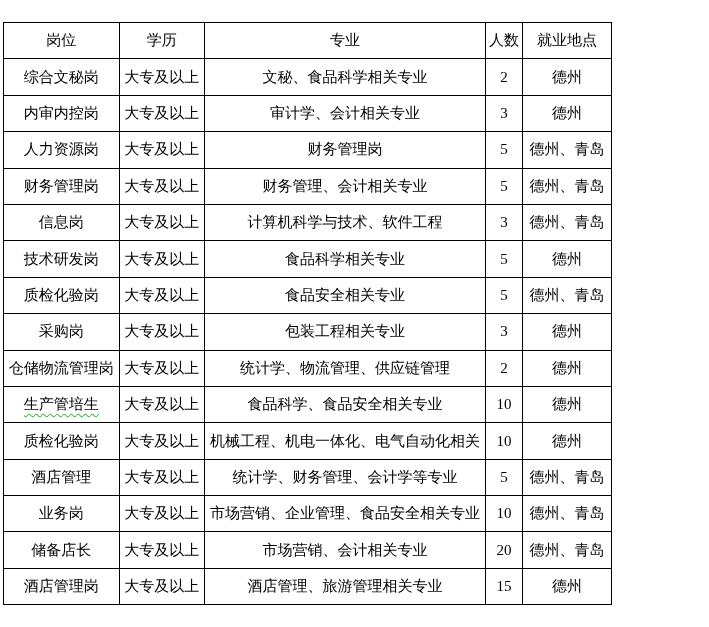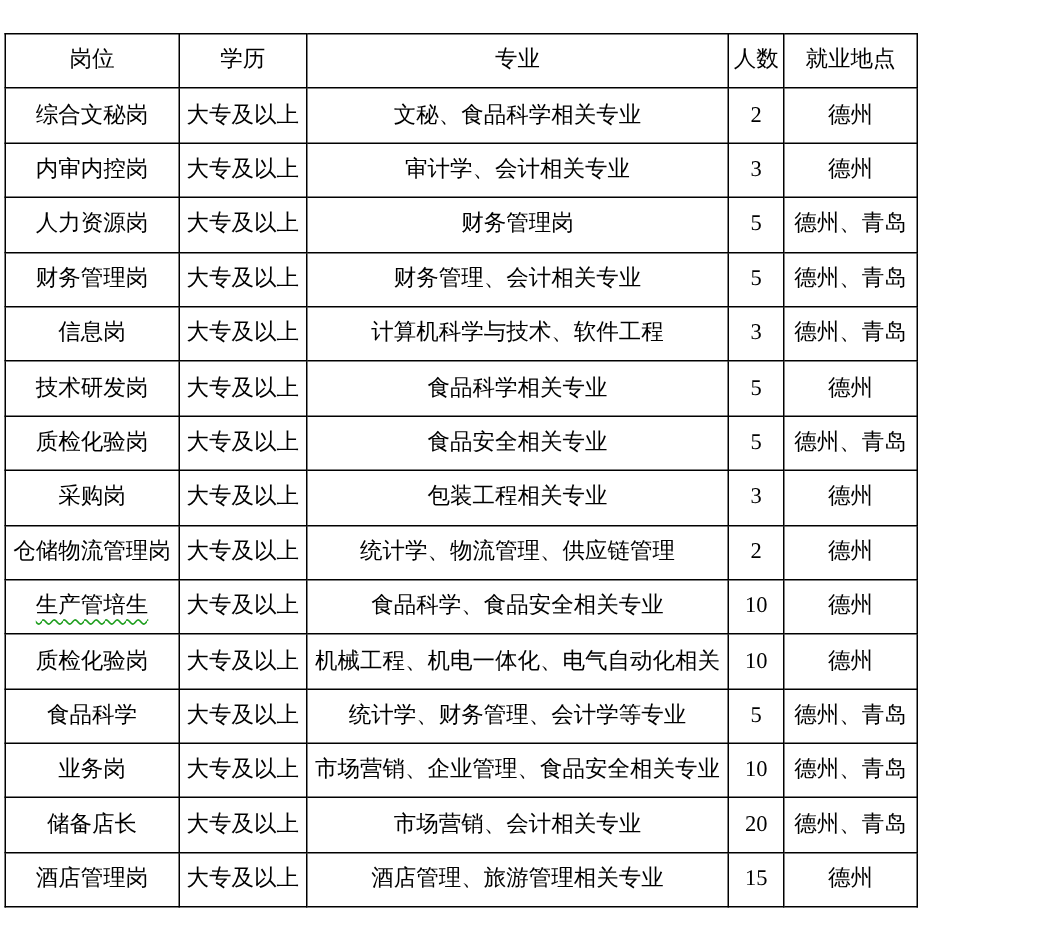--- a/index.html
+++ b/index.html
@@ -156,21 +156,21 @@
 
         <tr>
           <td>质检化验岗</td>
           <td>大专及以上</td>
           <td>机械工程、机电一体化、电气自动化相关</td>
           <td>10</td>
           <td>德州</td>
         </tr>
 
         <tr>
-          <td>食品科学</td>
+          <td>酒店管理</td>
           <td>大专及以上</td>
           <td>统计学、财务管理、会计学等专业</td>
           <td>5</td>
           <td>德州、青岛</td>
         </tr>
 
         <tr>
           <td>业务岗</td>
           <td>大专及以上</td>
           <td>市场营销、企业管理、食品安全相关专业</td>

